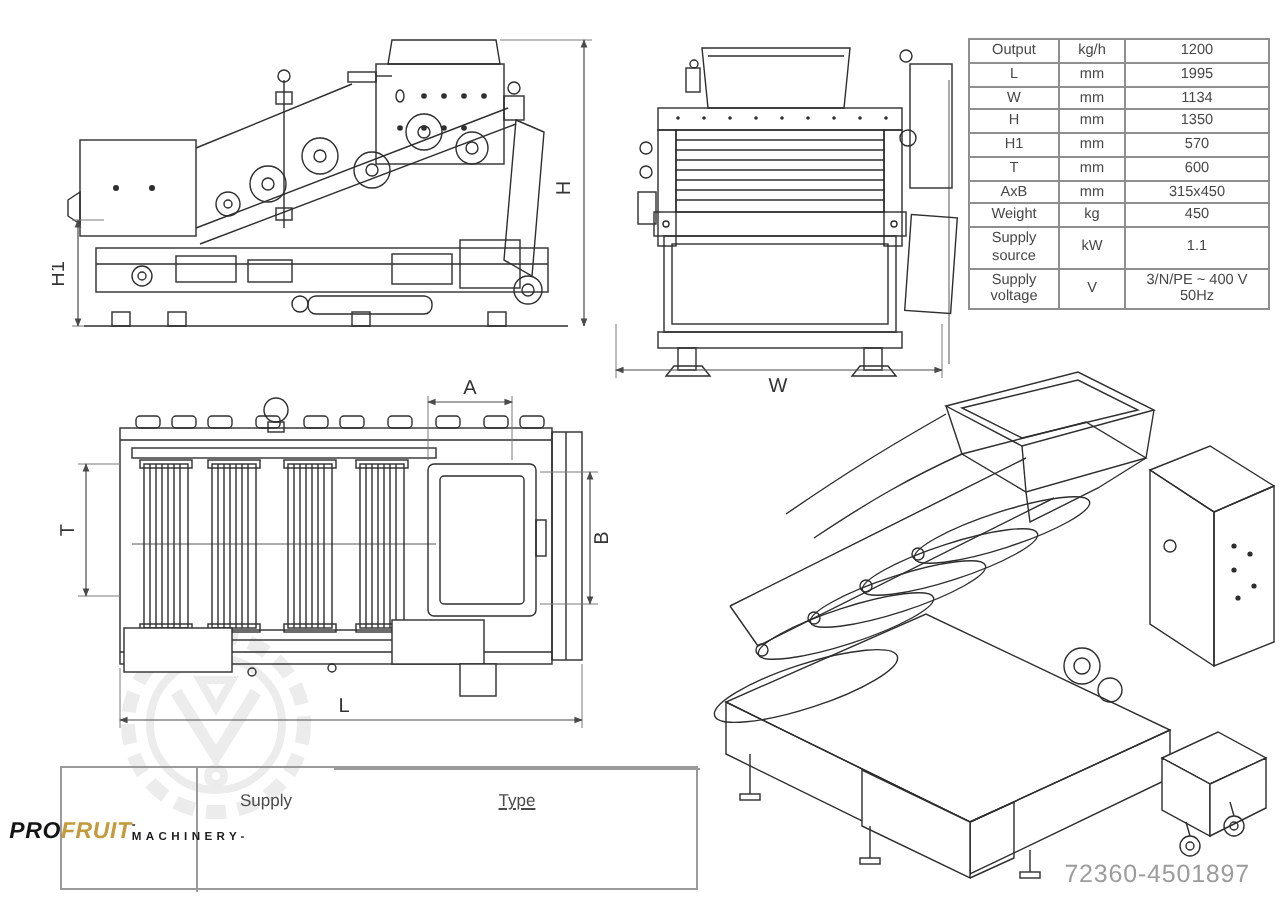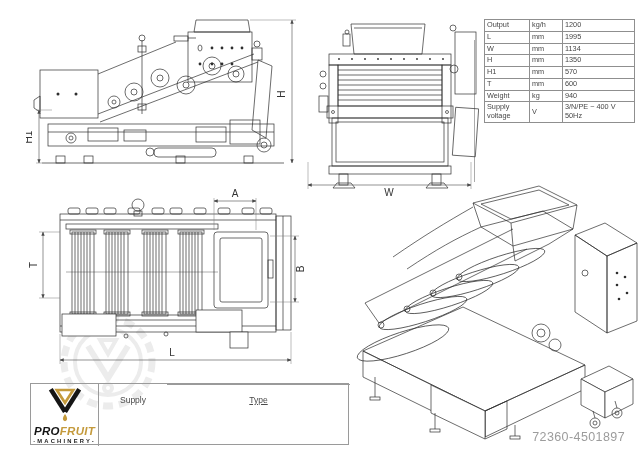--- a/index.html
+++ b/index.html
@@ -15,29 +15,29 @@
   .ln{stroke:#2e2e2e;stroke-width:0.7;fill:none;}
   .fw{fill:#ffffff;stroke:#2e2e2e;stroke-width:0.7;}
   .dot{fill:#2e2e2e;stroke:none;}
   .dim{stroke:#4a4a4a;stroke-width:0.6;fill:none;}
   .ext{stroke:#7a7a7a;stroke-width:0.5;fill:none;}
   .dim-label{font-family:"Liberation Sans",sans-serif;font-size:10px;fill:#333;}
   .wm{stroke:#ececec;fill:none;}
 
   .spec-table{position:absolute;left:484px;top:19px;width:150px;border-collapse:collapse;
               table-layout:fixed;font-size:7.3px;line-height:1.2;color:#474747;}
-  .spec-table td{border:0.8px solid #8f8f8f;text-align:left;padding:1px 2px;
+  .spec-table td{border:0.8px solid #8f8f8f;text-align:center;padding:1px 2px;
                  vertical-align:middle;overflow:hidden;}
 
   .title-block{position:absolute;left:30px;top:383px;width:319px;height:62px;
                display:grid;grid-template-columns:68px 68px 183px;grid-template-rows:31px 31px;
                border:0.9px solid #9a9a9a;box-sizing:border-box;}
   .tb-cell{display:flex;align-items:center;justify-content:center;box-sizing:border-box;
            font-size:8.5px;color:#4a4a4a;}
-  .tb-logo{grid-row:1/3;flex-direction:column;border-right:0.9px solid #9a9a9a;}
+  .tb-logo{grid-row:1/3;border-right:0.9px solid #9a9a9a;}
   .tb-r2{border-top:0.9px solid #9a9a9a;text-decoration:underline;}
   .tb-val{border-left:0.9px solid #9a9a9a;}
   .brand-line{font-size:11.5px;font-style:italic;font-weight:bold;letter-spacing:0.3px;margin-top:2px;}
   .brand-pro{color:#151515;}
   .brand-fruit{color:#c49a3c;}
   .brand-sub{font-size:5.8px;font-weight:bold;letter-spacing:2.2px;color:#1c1c1c;margin-top:1px;}
 
   .part-number{position:absolute;right:15px;top:430px;font-size:12.5px;color:#9c9c9c;
                letter-spacing:0.4px;}
 </style>
@@ -403,23 +403,33 @@
         <td>H1</td>
         <td>mm</td>
         <td>570</td>
       </tr>
       <tr>
         <td>T</td>
         <td>mm</td>
         <td>600</td>
       </tr>
       <tr>
+        <td>AxB</td>
+        <td>mm</td>
+        <td>315x450</td>
+      </tr>
+      <tr>
         <td>Weight</td>
         <td>kg</td>
-        <td>940</td>
+        <td>450</td>
+      </tr>
+      <tr>
+        <td>Supply source</td>
+        <td>kW</td>
+        <td>1.1</td>
       </tr>
       <tr>
         <td>Supply voltage</td>
         <td>V</td>
         <td>3/N/PE ~ 400 V 50Hz</td>
       </tr>
     </tbody>
   </table>
 
   <div class="title-block">

